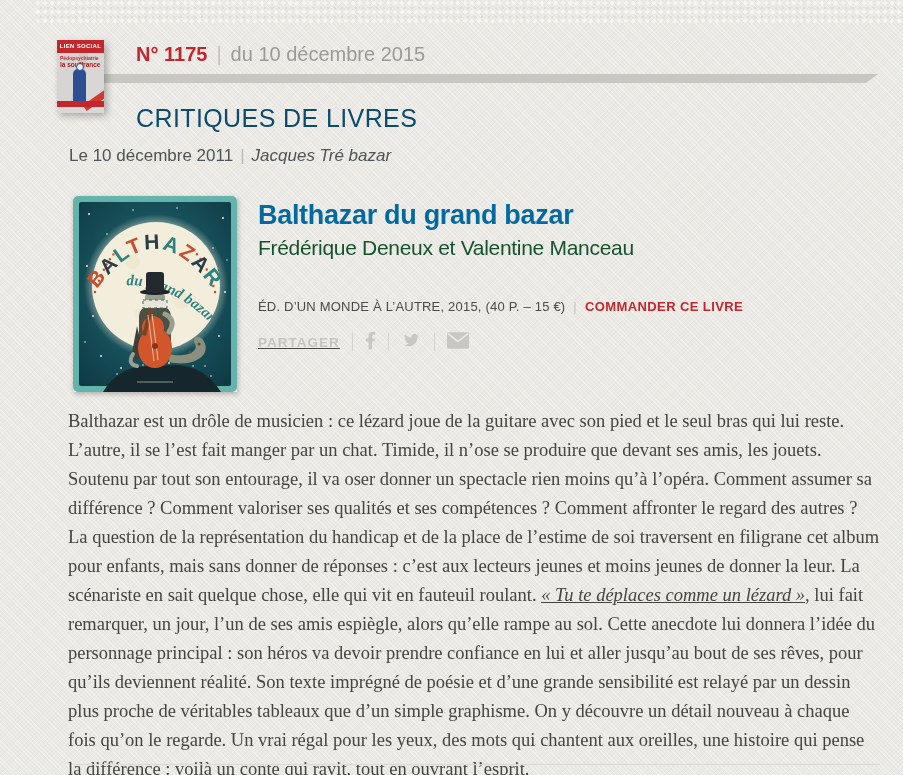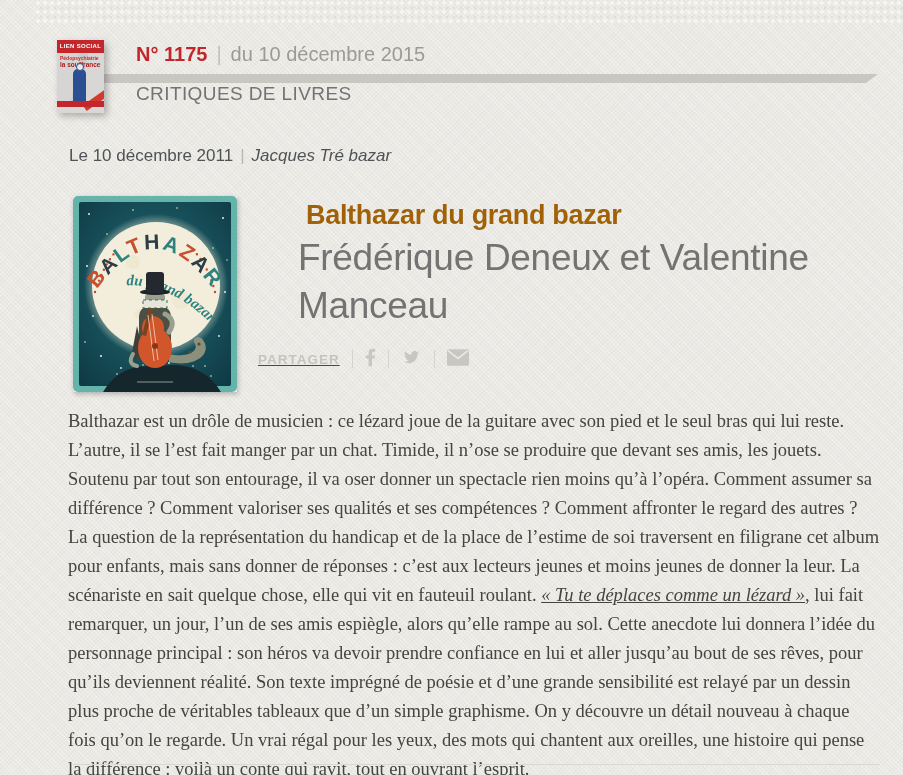--- a/index.html
+++ b/index.html
@@ -48,33 +48,33 @@
   .mag-thumb .label b { display:block; font-size:6.5px; color:#a8201f; margin-top:1px; }
   .figure-body { position:absolute; top:16px; left:16px; width:13px; height:36px; background:#2c4e93; border-radius:5px 5px 2px 2px; }
   .figure-head { position:absolute; top:10px; left:19px; width:8px; height:8px; background:#efe9e0; border-radius:50%; border:1px solid #2c4e93; }
   .mag-thumb .foot { position:absolute; bottom:0; left:0; right:0; height:6px; background:#c3272b; }
   .mag-thumb .ribbon { position:absolute; bottom:4px; right:-8px; width:30px; height:7px; background:#d23a30; transform:rotate(-35deg); }
 
   .issue-line { position:absolute; top:43px; left:136px; font-size:20px; white-space:nowrap; }
   .issue-number { color:#c2262c; font-weight:bold; }
   .issue-sep { color:#c3c1bc; margin:0 9px; font-weight:normal; }
   .issue-date { color:#9c9a95; }
-  .section-title { position:absolute; top:83px; left:136px; font-size:19px; color:#737373; letter-spacing:.4px; }
+  .section-title { position:absolute; top:104px; left:136px; font-size:25px; color:#0c4a6e; letter-spacing:.4px; }
 
   .date-line { position:absolute; top:146px; left:69px; font-size:17px; color:#4e5356; white-space:nowrap; }
   .date-sep { color:#b9b7b2; margin:0 7px; }
   .article-author { font-style:italic; }
 
   
   .book-row { position:absolute; top:196px; left:73px; display:flex; }
   .book-cover { width:164px; height:196px; flex:0 0 auto; box-shadow:1px 2px 5px rgba(0,0,0,.25); cursor:pointer; }
   .book-cover svg { display:block; }
   .book-info { margin-left:21px; padding-top:3px; }
-  .book-title { font-size:27px; font-weight:bold; color:#a16207; letter-spacing:-.3px; line-height:1.2;margin-left:48px; }
-  .book-authors { font-size:37px; font-weight:400; color:#737373; letter-spacing:-.3px; line-height:1.3; margin-top:3px;margin-left:40px; }
+  .book-title { font-size:27px; font-weight:bold; color:#0369a1; letter-spacing:-.3px; line-height:1.2; }
+  .book-authors { font-size:21px; font-weight:400; color:#14532d; letter-spacing:-.3px; line-height:1.3; margin-top:3px; }
   .publisher-row { margin-top:37px; font-size:13px; color:#4b4a48; letter-spacing:.2px; white-space:nowrap; }
   .pub-sep { color:#c3c1bc; margin:0 8px; }
   .order-link { color:#c2262c; font-weight:bold; text-decoration:none; letter-spacing:.4px; cursor:pointer; }
   .share-row { margin-top:17px; display:flex; align-items:center;text-decoration:underline; }
   .share-label { font-size:13.5px; font-weight:bold; color:#c6c4c0; letter-spacing:1px; }
   .share-sep { width:1px; height:18px; background:#d5d3cf; margin:0 12px; }
   .share-btn { display:flex; align-items:center; cursor:pointer; }
   .share-btn svg { fill:#c9c7c3; }
 
   
@@ -195,20 +195,23 @@
       </g>
       <g stroke="#b9c8bc" stroke-width="1" opacity="0.7">
         <line x1="64" y1="186" x2="100" y2="186"></line>
       </g>
     </svg>
   </div>
 
   <div class="book-info">
     <div class="book-title">Balthazar du grand bazar</div>
     <div class="book-authors">Frédérique Deneux et Valentine Manceau</div>
+    <div class="publisher-row">
+      <span>ÉD. D’UN MONDE À L’AUTRE, 2015, (40 P. – 15 €)</span><span class="pub-sep">|</span><a class="order-link">COMMANDER CE LIVRE</a>
+    </div>
     <div class="share-row">
       <span class="share-label">PARTAGER</span>
       <span class="share-sep"></span>
       <a class="share-btn">
         <span>
           <svg width="11" height="19" viewBox="0 0 320 512">
               <path fill="#c9c7c3" d="M279.14 288l14.22-92.66h-88.91v-60.13c0-25.35 12.42-50.06 52.24-50.06h40.42V6.26S260.43 0 225.36 0c-73.22 0-121.08 44.38-121.08 124.72v70.62H22.89V288h81.39v224h100.17V288z"></path>
             </svg>
         </span>
       </a>

